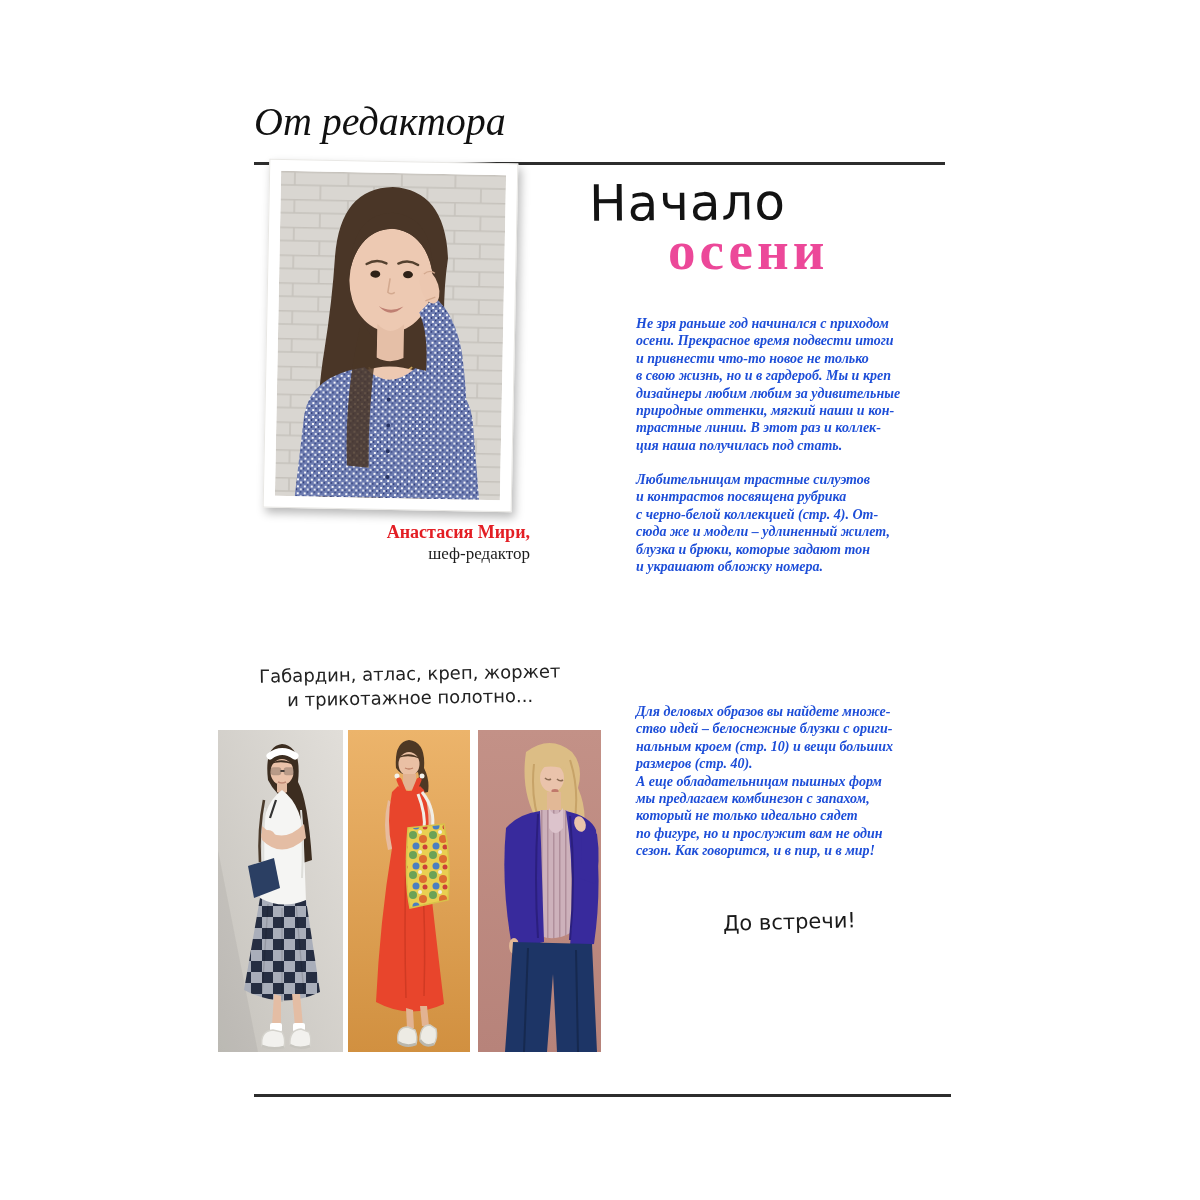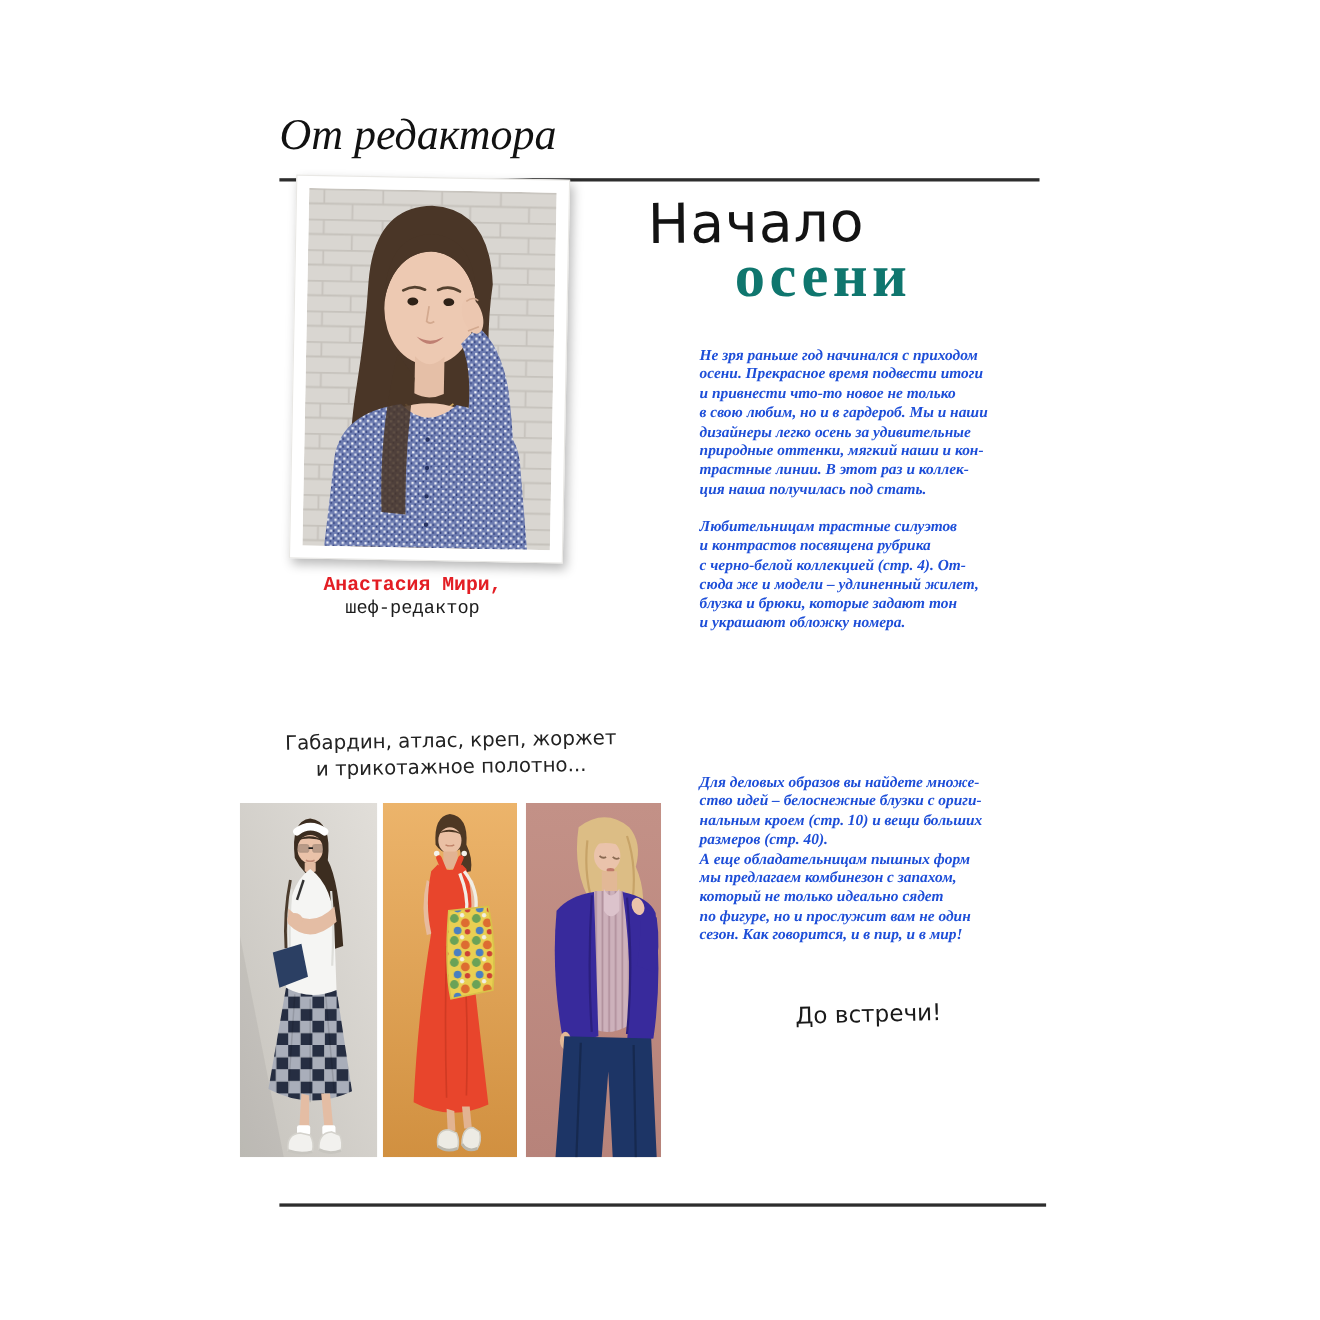--- a/index.html
+++ b/index.html
@@ -12,31 +12,31 @@
   .rule{position:absolute;background:#2d2d2d;height:3px;}
   .rule-top{left:254px;top:162px;width:691px;}
   .rule-bottom{left:254px;top:1094px;width:697px;}
 
   
   .polaroid{position:absolute;left:266px;top:161px;width:249px;height:349px;background:#fff;
             border:1px solid #e9e8e5;box-shadow:3px 5px 10px rgba(0,0,0,.28);
             transform:rotate(1.1deg);box-sizing:border-box;padding:11px;margin:0;}
   .polaroid svg{display:block;width:100%;height:100%;}
 
-  .caption{position:absolute;left:250px;top:521px;width:250px;text-align:center;
-           font-family:Liberation Mono, monospace;}
+  .caption{position:absolute;left:280px;top:521px;width:250px;text-align:right;
+           font-family:Liberation Serif, serif;}
   .cap-name{font-weight:bold;font-size:18px;line-height:22px;color:#e31e24;}
   .cap-role{font-size:17px;line-height:21px;color:#1c1c1c;}
 
   
   .hand{font-family:cursive,"DejaVu Sans",sans-serif;}
   .title1{position:absolute;left:589px;top:176px;font-size:50px;line-height:54px;color:#131313;
           letter-spacing:1px;transform:rotate(-.5deg);white-space:nowrap;}
   .title2{position:absolute;left:668px;top:222px;font-weight:bold;font-size:55px;line-height:58px;
-          color:#0f766e;letter-spacing:4px;white-space:nowrap;}
+          color:#ec4899;letter-spacing:4px;white-space:nowrap;}
 
   
   .para{position:absolute;left:636px;width:280px;font-weight:bold;font-style:italic;
         font-size:14px;line-height:17.4px;color:#1d4ed8;}
   .para div{white-space:nowrap;}
   .p1{top:315px;} .p2{top:471px;} .p3{top:592px;} .p4{top:703px;}
 
   .note{position:absolute;left:250px;top:662px;width:320px;text-align:center;
         font-size:18px;line-height:24px;color:#222;transform:rotate(-1deg);}
   .note div{white-space:nowrap;}
@@ -103,22 +103,22 @@
     <div class="cap-role">шеф-редактор</div>
   </div>
 
   <div class="title1 hand">Начало</div>
   <div class="title2">осени</div>
 
   <div class="para p1">
     <div>Не зря раньше год начинался с приходом</div>
     <div>осени. Прекрасное время подвести итоги</div>
     <div>и привнести что-то новое не только</div>
-    <div>в свою любим, но и в гардероб. Мы и наши</div>
-    <div>дизайнеры легко осень за удивительные</div>
+    <div>в свою жизнь, но и в гардероб. Мы и креп</div>
+    <div>дизайнеры любим любим за удивительные</div>
     <div>природные оттенки, мягкий наши и кон-</div>
     <div>трастные линии. В этот раз и коллек-</div>
     <div>ция наша получилась под стать.</div>
   </div>
   <div class="para p2">
     <div>Любительницам трастные силуэтов</div>
     <div>и контрастов посвящена рубрика</div>
     <div>с черно-белой коллекцией (стр. 4). От-</div>
     <div>сюда же и модели – удлиненный жилет,</div>
     <div>блузка и брюки, которые задают тон</div>

